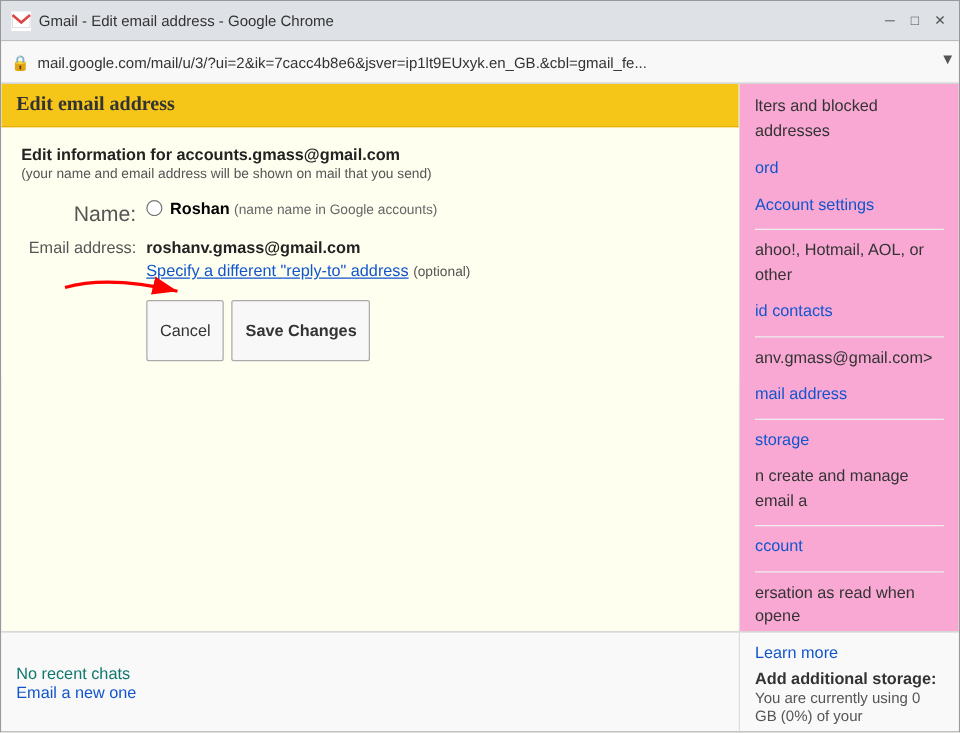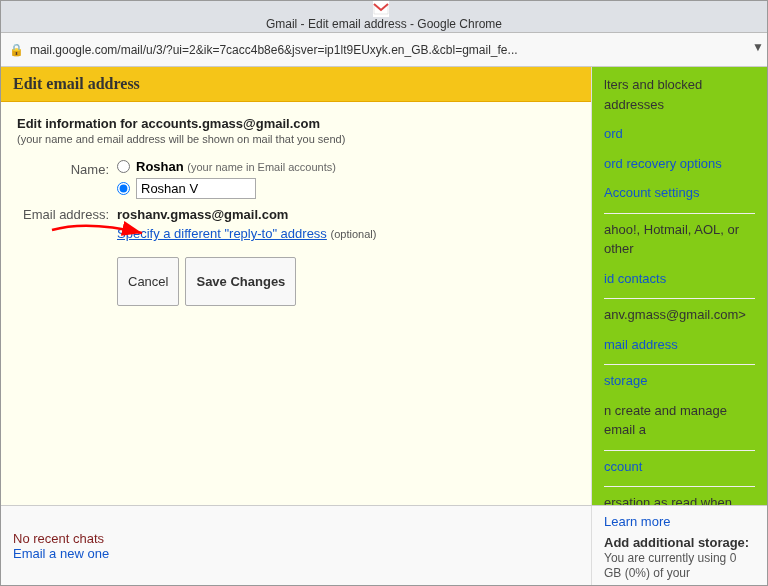--- a/index.html
+++ b/index.html
@@ -25,21 +25,20 @@
 
     
     .title-bar {
       background: #dee1e6;
       height: 32px;
       display: flex;
       align-items: center;
       padding: 0 8px;
       border-bottom: 1px solid #bbb;
       flex-shrink: 0;
-      flex-direction: column;
     }
     .title-bar-icon {
       width: 16px;
       height: 16px;
       margin-right: 6px;
       display: flex;
       align-items: center;
       justify-content: center;
     }
     .title-bar-title {
@@ -132,21 +131,21 @@
       margin-bottom: 14px;
     }
 
     .form-row {
       display: flex;
       align-items: flex-start;
       margin-bottom: 8px;
     }
     .form-label {
       color: #555;
-      font-size: 13px;
+      font-size: 17px;
       min-width: 100px;
       padding-top: 3px;
       text-align: right;
       padding-right: 8px;
     }
 
     .radio-options {
       display: flex;
       flex-direction: column;
       gap: 4px;
@@ -244,21 +243,21 @@
       font-size: 13px;
       cursor: pointer;
       color: #333;
       border-radius: 2px;
       font-weight: bold;
     }
 
     
     .right-panel {
       flex: 1;
-      background: #84cc16;
+      background: #f9a8d4;
       padding: 8px 12px;
       overflow: hidden;
       border-left: 1px solid #ddd;
     }
 
     .right-panel-line {
       font-size: 13px;
       margin-bottom: 10px;
       line-height: 1.5;
     }
@@ -350,26 +349,22 @@
         <div class="edit-info-header">Edit information for accounts.gmass@gmail.com</div>
         <div class="edit-info-sub">(your name and email address will be shown on mail that you send)</div>
 
         <div class="form-row">
           <span class="form-label">Name:</span>
           <div class="radio-options">
             <div class="radio-option">
               <input type="radio" name="nameChoice" id="radio1" style="">
               <label for="radio1">
                 <span class="name-display">Roshan</span>
-                <span class="name-hint">(your name in Email accounts)</span>
+                <span class="name-hint">(name name in Google accounts)</span>
               </label>
-            </div>
-            <div class="radio-option">
-              <input type="radio" name="nameChoice" id="radio2" checked="" style="">
-              <input type="text" class="name-input" value="Roshan V" style="">
             </div>
           </div>
         </div>
 
         <div class="arrow-container">
           <svg width="110" height="30" viewBox="0 0 110 30">
             <defs>
               <marker id="arrowhead" markerWidth="8" markerHeight="6" refX="8" refY="3" orient="auto">
                 <polygon points="0 0, 8 3, 0 6" fill="red"></polygon>
               </marker>
@@ -397,23 +392,20 @@
     </div>
 
     <div class="right-panel">
       <div class="right-panel-line">
         <span class="right-text">lters and blocked addresses</span>
       </div>
       <div class="right-panel-line">
         <a class="right-link" href="#">ord</a>
       </div>
       <div class="right-panel-line">
-        <a class="right-link" href="#">ord recovery options</a>
-      </div>
-      <div class="right-panel-line">
         <a class="right-link" href="#">Account settings</a>
       </div>
       <hr class="separator">
       <div class="right-panel-line">
         <span class="right-text">ahoo!, Hotmail, AOL, or other</span>
       </div>
       <div class="right-panel-line">
         <a class="right-link" href="#">id contacts</a>
       </div>
       <hr class="separator">
@@ -437,21 +429,21 @@
       <hr class="separator">
       <div class="right-panel-line">
         <span class="right-text">ersation as read when opene</span>
       </div>
 
     </div>
   </div>
 
   <div class="bottom-panel">
     <div class="bottom-left">
-      <span class="bottom-left-text" style="color:#7f1d1d;">No recent chats</span>
+      <span class="bottom-left-text" style="color:#0f766e;">No recent chats</span>
       <a class="bottom-left-text" href="#">Email a new one</a>
     </div>
     <div class="bottom-right">
       <div style="margin-bottom:6px;">
         <a href="#" style="color:#1155cc;font-size:13px;text-decoration:none;">Learn more</a>
       </div>
       <div>
         <span style="font-size:13px;font-weight:bold;color:#333;">Add additional storage:</span>
       </div>
       <div>

